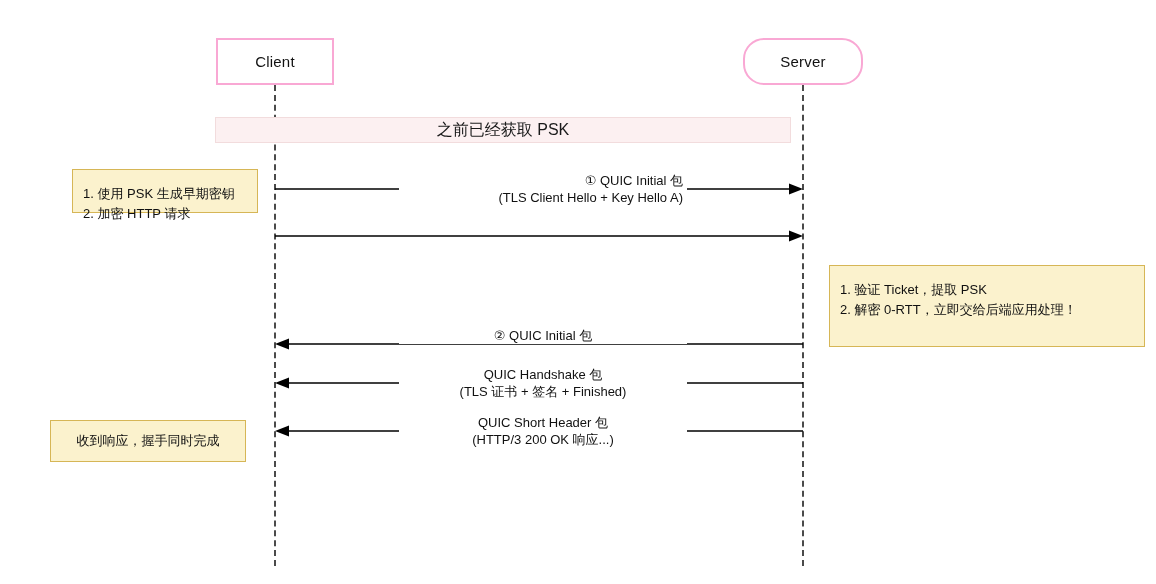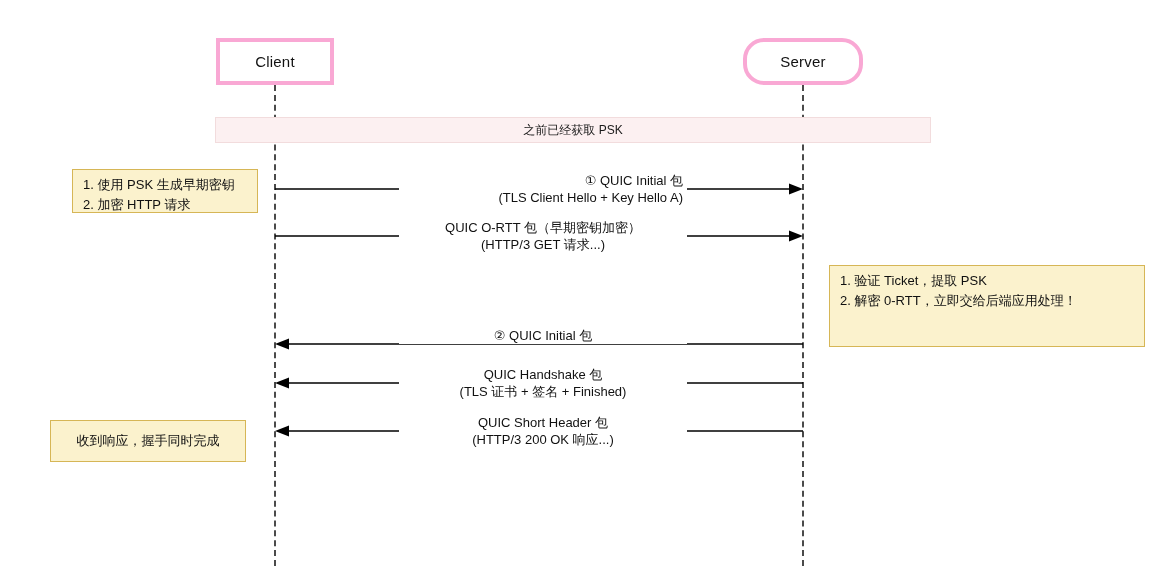--- a/index.html
+++ b/index.html
@@ -18,21 +18,21 @@
   #diagram {
     position: absolute;
     left: 0; top: 0;
     width: 1156px;
     height: 584px;
   }
 
   
   .participant {
     position: absolute;
-    border: 4px solid #f9a8d4;
+    border: 2px solid #f9a8d4;
     background: #ffffff;
     box-sizing: border-box;
     display: flex;
     align-items: center;
     justify-content: center;
     font-size: 15px;
     color: #111111;
     letter-spacing: .2px;
   }
   #p-client { left: 216px; top: 38px; width: 118px; height: 47px; }
@@ -47,42 +47,42 @@
     height: 481px;
   }
   #ll-client { left: 274px; }
   #ll-server { left: 802px; }
 
   
   .banner {
     position: absolute;
     left: 215px;
     top: 117px;
-    width: 716px;
+    width: 576px;
     height: 26px;
     background: #fcf0f1;
     border: 1px solid #f2dcdd;
     box-sizing: border-box;
     display: flex;
     align-items: center;
     justify-content: center;
-    font-size: 12px;
+    font-size: 16px;
     color: #1a1a1a;
   }
 
   
   .note {
     position: absolute;
     background: #fbf2cd;
     border: 1px solid #d6b656;
     box-sizing: border-box;
     font-size: 13px;
     line-height: 20px;
     color: #101010;
-    padding: 5px 10px;
+    padding: 14px 10px;
   }
   #note-client-1 { left: 72px;  top: 169px; width: 186px; height: 44px; }
   #note-client-2 {
     left: 50px; top: 420px; width: 196px; height: 42px;
     display: flex; align-items: center; justify-content: center;
     text-align: center;
   }
   #note-server-1 { left: 829px; top: 265px; width: 316px; height: 82px; }
   .note-line { white-space: nowrap; }
   .note-center { text-align: center; }
@@ -136,24 +136,20 @@
     <span class="l1">① QUIC Initial 包</span>
     <span class="l2">(TLS Client Hello + Key Hello A)</span>
   </div>
 
   <div class="msg" style="left:275px; top:229px; width:528px; height:14px;">
     <svg class="msg-svg" width="528" height="14" viewBox="0 0 528 14">
       <line x1="0" y1="7" x2="518" y2="7" stroke="#000000" stroke-width="1.6"></line>
       <polygon points="528,7 514,1.5 514,12.5" fill="#000000"></polygon>
     </svg>
   </div>
-  <div class="msg-label" style="left:399px; top:219px; width:280px;">
-    <span class="l1">QUIC O-RTT 包（早期密钥加密）</span>
-    <span class="l2">(HTTP/3 GET 请求...)</span>
-  </div>
 
   <div class="msg" style="left:275px; top:337px; width:528px; height:14px;">
     <svg class="msg-svg" width="528" height="14" viewBox="0 0 528 14">
       <line x1="10" y1="7" x2="528" y2="7" stroke="#000000" stroke-width="1.6"></line>
       <polygon points="0,7 14,1.5 14,12.5" fill="#000000"></polygon>
     </svg>
   </div>
   <div class="msg-label" style="left:399px; top:327px; width:280px;">
     <span class="l1">② QUIC Initial 包</span>
   </div>

